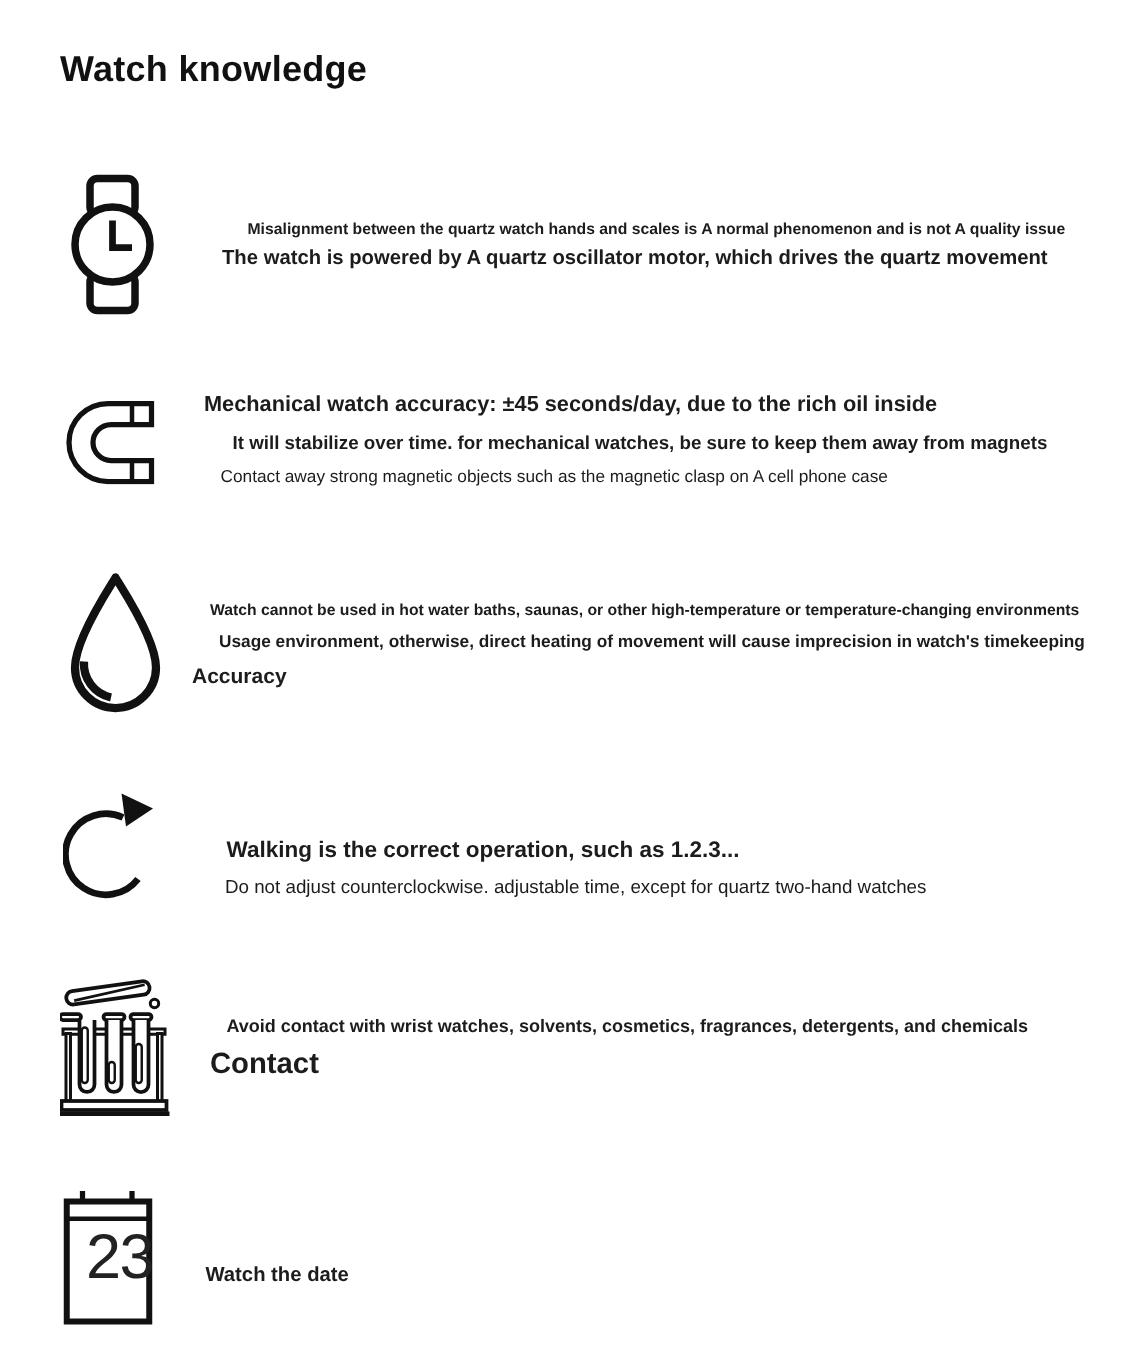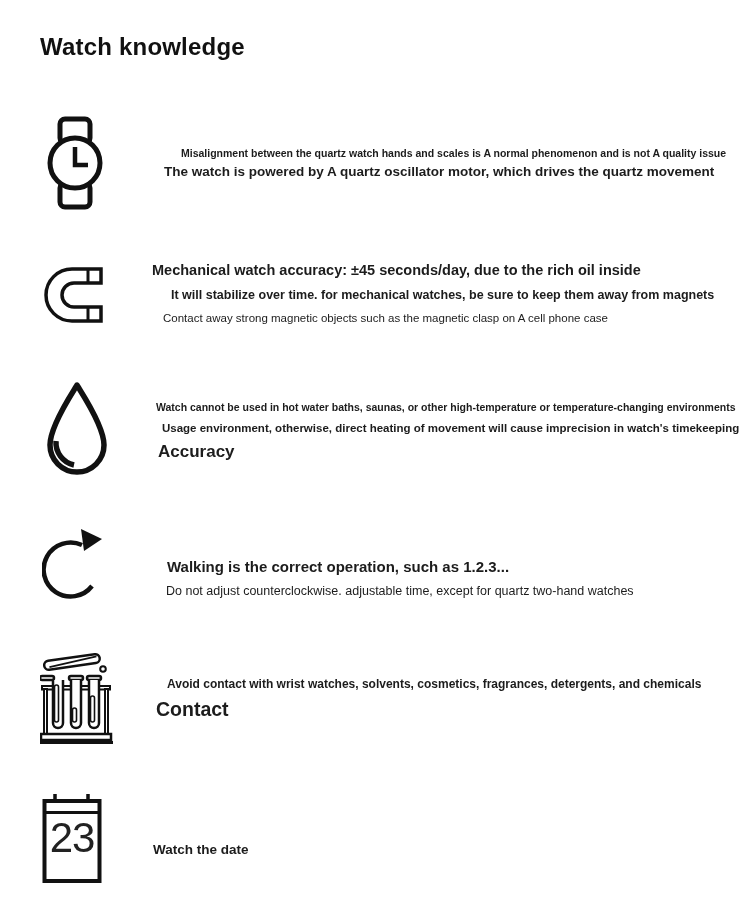--- a/index.html
+++ b/index.html
@@ -1,26 +1,26 @@
 <!DOCTYPE html>
 <html><head>
 <meta charset="utf-8">
 <style>
   html,body{margin:0;padding:0;background:#ffffff;}
   .page{
     position:relative;width:750px;height:909px;background:#ffffff;overflow:hidden;
     font-family:"Liberation Sans",sans-serif;color:#1b1b1b;padding-left:33px;
   }
   .page-title{position:absolute;left:40px;top:33px;font-size:24px;font-weight:700;color:#111;letter-spacing:0.2px;}
-  .line{position:absolute;white-space:nowrap;font-weight:700;color:#1c1c1c;line-height:1.15;margin-left:16px;}
+  .line{position:absolute;white-space:nowrap;font-weight:700;color:#1c1c1c;line-height:1.15;}
   .w400{font-weight:400;}
   .icon{position:absolute;}
   .icon svg{display:block;width:100%;height:100%;}
   .cal-day{
-    position:absolute;left:0;top:24px;width:100%;text-align:center;
+    position:absolute;left:0;top:24px;width:100%;text-align:right;
     font-size:42px;font-weight:400;color:#222;line-height:1;letter-spacing:-1px;
   }
 </style>
 </head>
 <body>
 
 <div class="page">
 
   <div class="page-title">Watch knowledge</div>
 
@@ -46,21 +46,21 @@
   <div class="line w400" style="left:147px;top:312px;font-size:11.5px">Contact away strong magnetic objects such as the magnetic clasp on A cell phone case</div>
 
   <div class="icon" style="left:42px;top:381px;width:70px;height:97px">
     <svg viewBox="0 0 70 97" fill="none">
       <path d="M35 4 C33 8 8 44 8 64 A27 27 0 0 0 62 64 C62 44 37 8 35 4 Z" fill="#fff" stroke="#111" stroke-width="5.5" stroke-linejoin="round"></path>
       <path d="M14 60 A23 23 0 0 0 32 84" stroke="#111" stroke-width="5.5" fill="none"></path>
     </svg>
   </div>
   <div class="line" style="left:140px;top:401px;font-size:10.5px">Watch cannot be used in hot water baths, saunas, or other high-temperature or temperature-changing environments</div>
   <div class="line" style="left:146px;top:422px;font-size:11.5px">Usage environment, otherwise, direct heating of movement will cause imprecision in watch's timekeeping</div>
-  <div class="line" style="left:142px;top:442px;font-size:17px">Accuracy</div>
+  <div class="line" style="left:128px;top:442px;font-size:14px">Accuracy</div>
 
   <div class="icon" style="left:42px;top:524px;width:62px;height:84px">
     <svg viewBox="0 0 62 84" fill="none">
       <path d="M50 62 A27 27 0 1 1 40 21" stroke="#111" stroke-width="4.5" fill="none"></path>
       <polygon points="39,5 60,15 42,27" fill="#111"></polygon>
     </svg>
   </div>
   <div class="line" style="left:151px;top:558px;font-size:15px">Walking is the correct operation, such as 1.2.3...</div>
   <div class="line w400" style="left:150px;top:584px;font-size:12.5px">Do not adjust counterclockwise. adjustable time, except for quartz two-hand watches</div>
 

